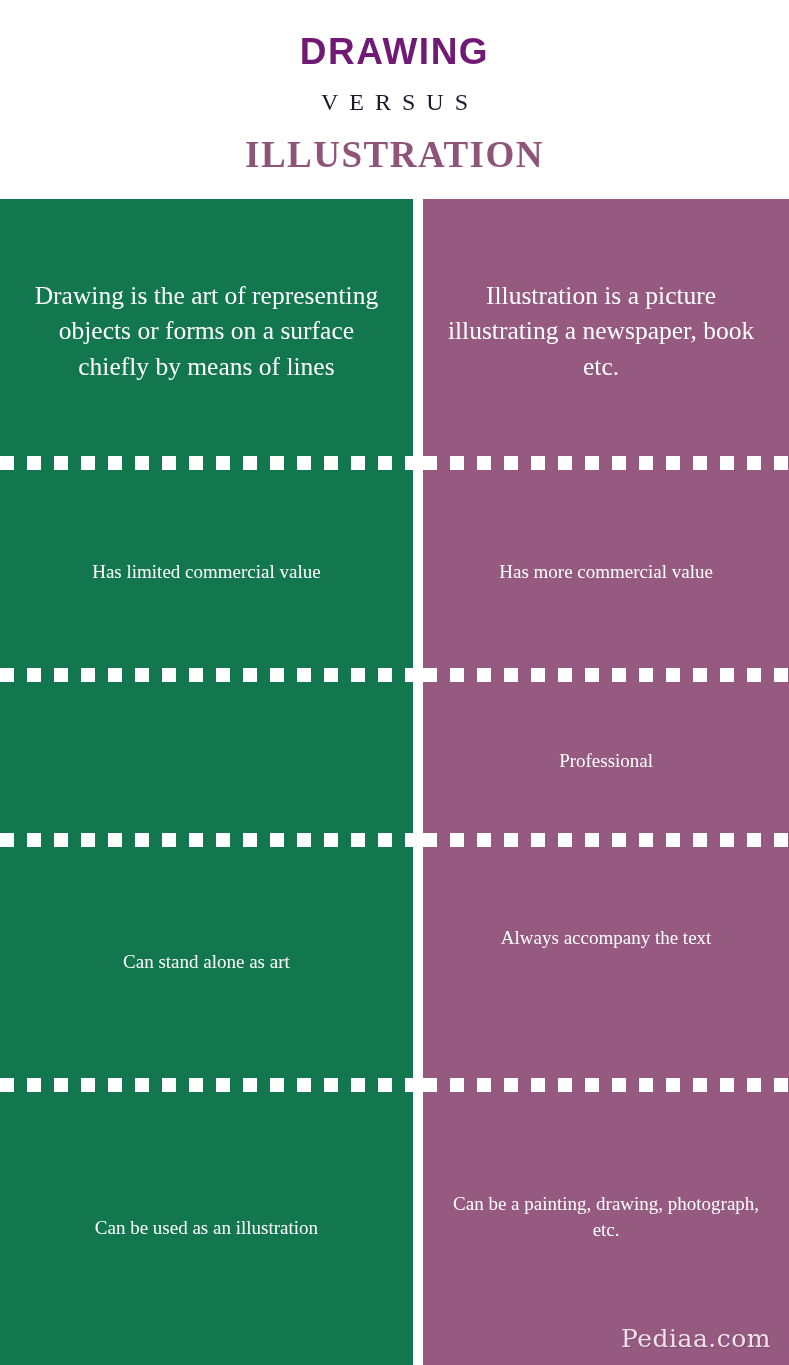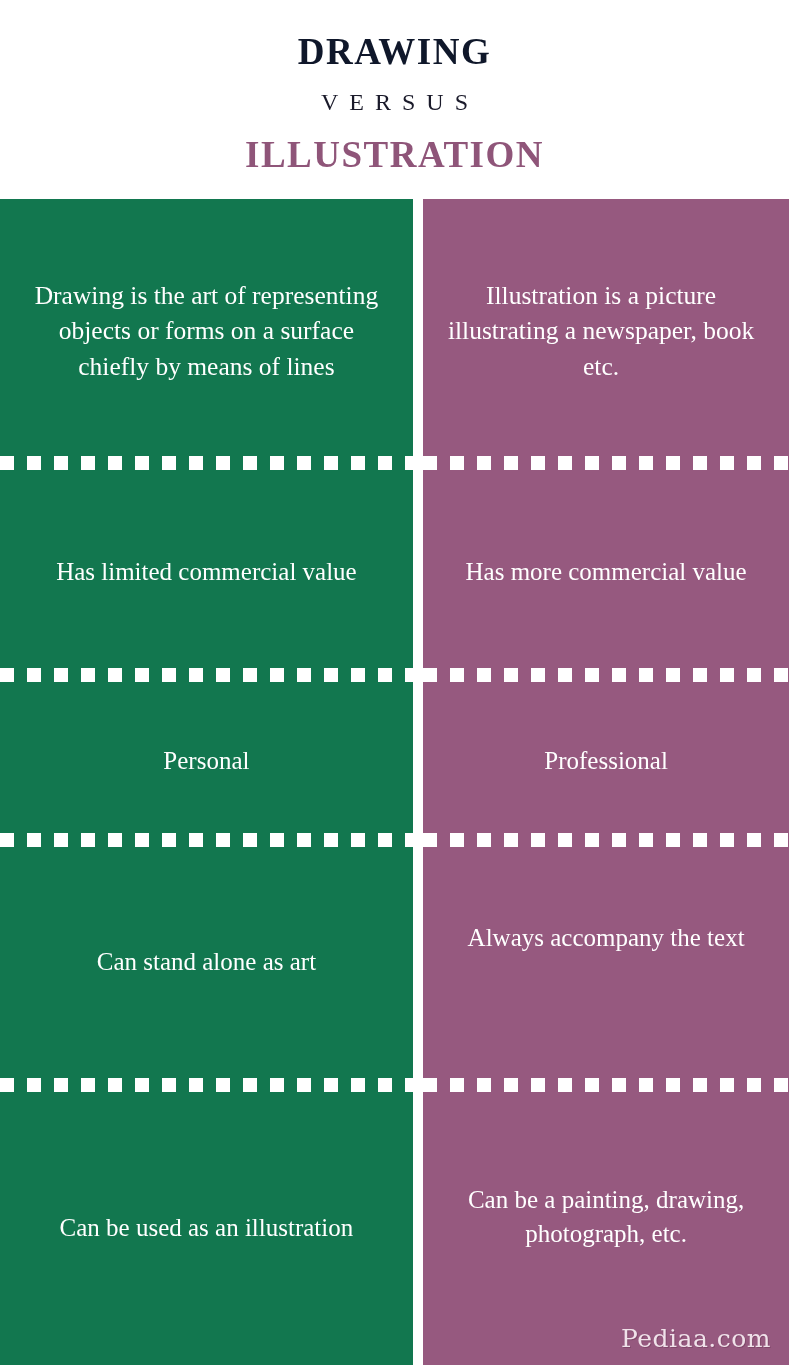--- a/index.html
+++ b/index.html
@@ -29,23 +29,23 @@
     display:flex;
     flex-direction:column;
     align-items:center;
     justify-content:flex-start;
     padding-top:33px;
   }
   .title-left {
     font-size:37px;
     font-weight:bold;
     letter-spacing:1.5px;
-    color:#0f172a;
+    color:#701a75;
     line-height:1;
-    font-family:Liberation Serif, serif;
+    font-family:Liberation Sans, sans-serif;
   }
   .title-versus {
     font-size:24px;
     font-weight:normal;
     letter-spacing:11px;
     color:#1a1a2a;
     line-height:1;
     margin-top:20px;
     padding-left:11px;
     font-family:"Liberation Serif","DejaVu Serif",serif;
@@ -82,21 +82,21 @@
     left:0;
     width:100%;
     display:flex;
     align-items:center;
     justify-content:center;
     text-align:center;
     color:#ffffff;
     padding:0 26px;
   }
   .cell p {
-    font-size:25px;
+    font-size:19px;
     line-height:1.38;
     color:#ffffff;
     font-family:"Liberation Serif","DejaVu Serif",serif;
   }
   .cell.big p { font-size:25.5px; }
 
   
   .dash {
     position:absolute;
     left:0;
@@ -142,23 +142,20 @@
       </div>
 
       <div class="dash" style="top:257px;"></div>
 
       <div class="cell" style="top:271px; height:205px;">
         <p>Has limited commercial value</p>
       </div>
 
       <div class="dash" style="top:469px;"></div>
 
-      <div class="cell" style="top:483px; height:158px;">
-        <p>Personal</p>
-      </div>
 
       <div class="dash" style="top:634px;"></div>
 
       <div class="cell" style="top:648px; height:231px;">
         <p>Can stand alone as art</p>
       </div>
 
       <div class="dash" style="top:879px;"></div>
 
       <div class="cell" style="top:893px; height:273px;text-align:center;">

